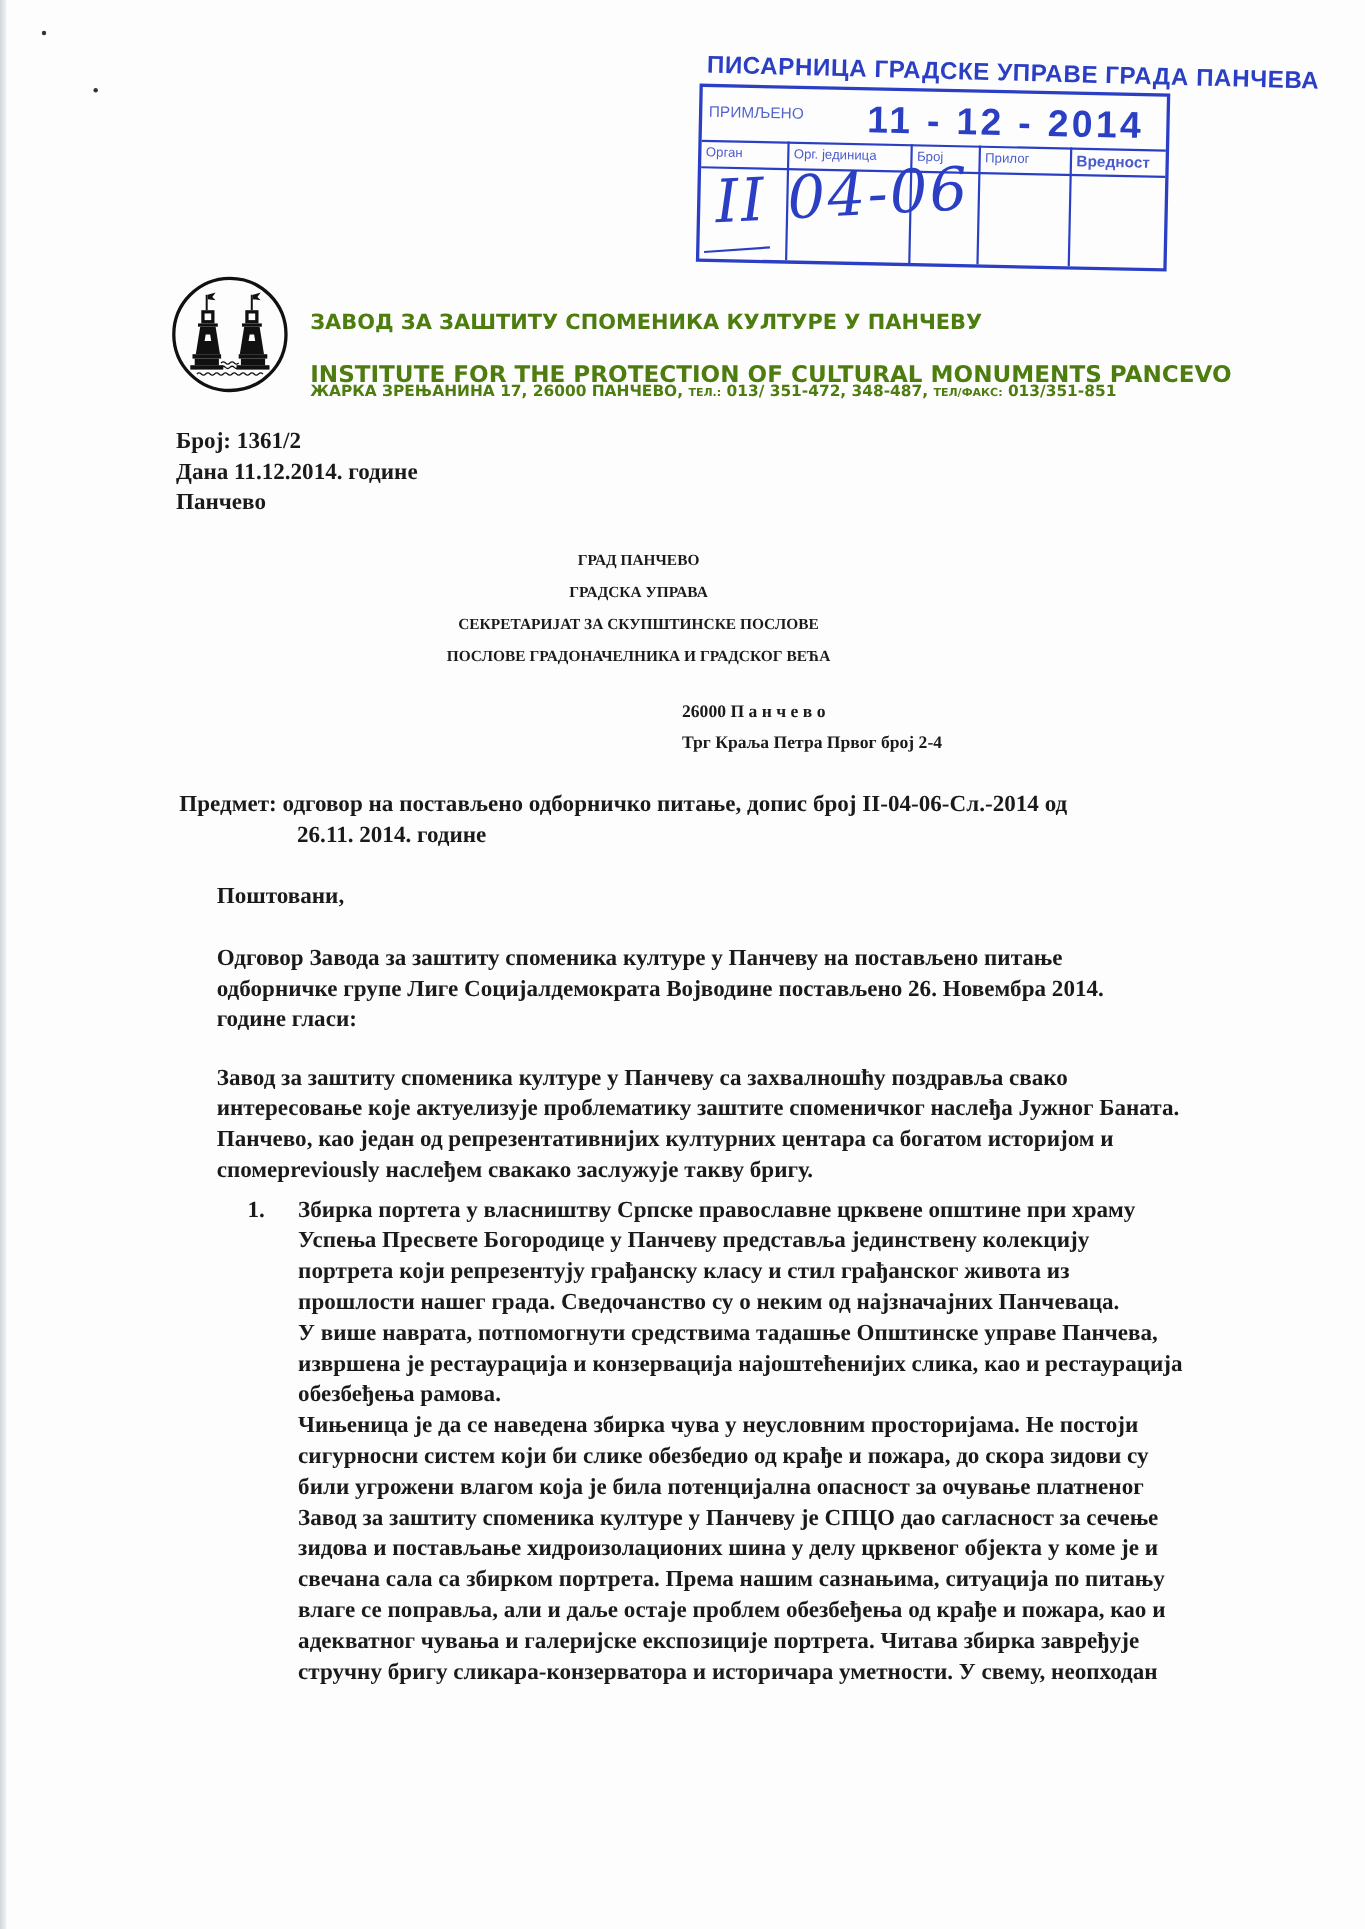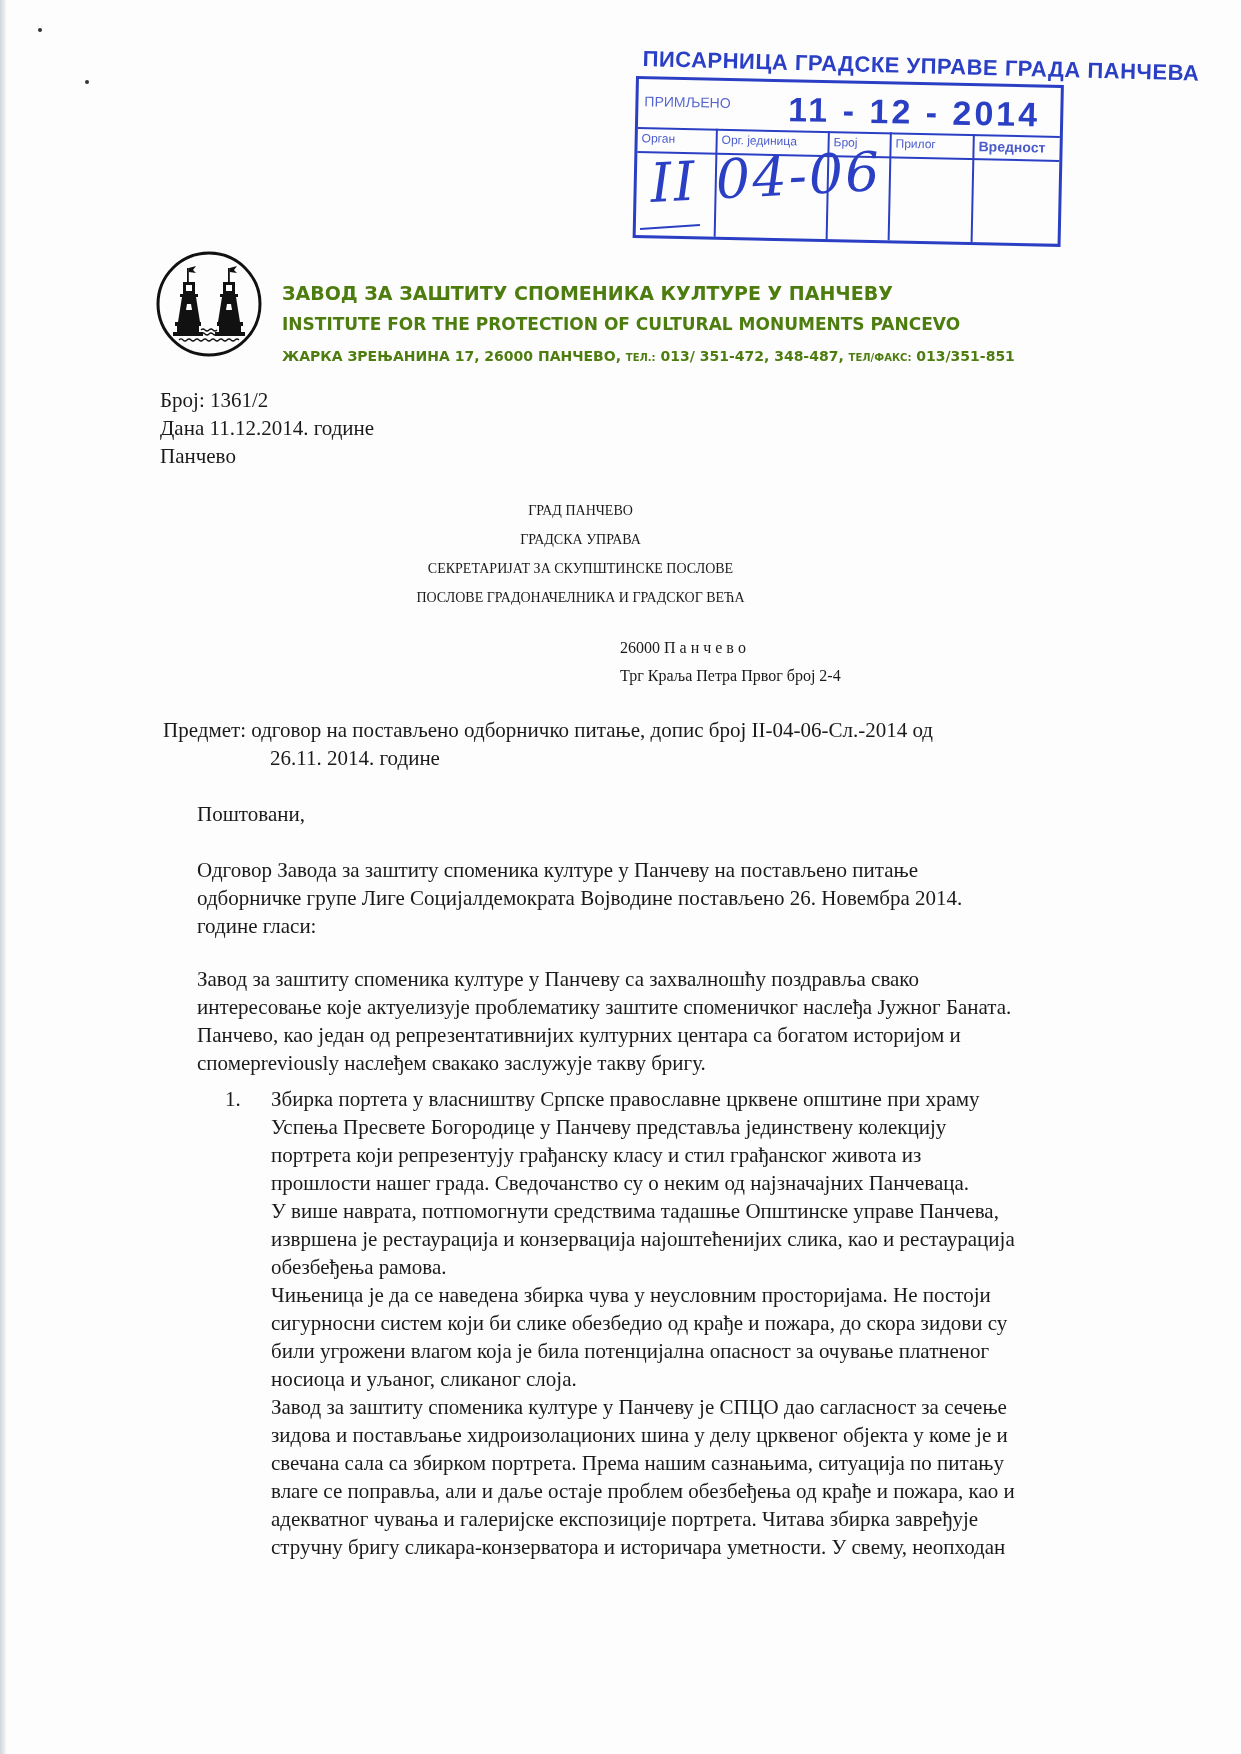--- a/index.html
+++ b/index.html
@@ -25,26 +25,26 @@
     .stamp-cell-label { position:absolute; left:4px; top:4px; font-size:12px; opacity:0.85; white-space:nowrap; }
     .stamp-cell-label.bold { font-weight:bold; font-size:14px; }
     .stamp-header-line { position:absolute; left:0; top:24px; width:100%; height:2px; background:#2b3fc4; }
     .handwriting { position:absolute; left:22px; top:106px; font-family:"DejaVu Serif", serif; font-style:italic; font-size:54px; color:#2b3fc4; letter-spacing:2px; transform:rotate(-3deg); white-space:nowrap; }
     .hand-underline { position:absolute; left:12px; top:186px; width:60px; height:2px; background:#2b3fc4; transform:rotate(-4deg); }
 
     
     .logo { position:absolute; left:155px; top:250px; width:108px; height:108px; }
     .lh { position:absolute; left:282px; font-family:"DejaVu Sans", sans-serif; font-weight:bold; white-space:nowrap; color:#4d7c0f;margin-top:26px; }
     .lh1 { top:256px; font-size:19px; }
-    .lh2 { top:288px; font-size:17px; }
+    .lh2 { top:302px; font-size:21px; }
     .lh3 { top:322px; font-size:14px; }
     .lh3 .small { font-size:10px; }
 
     
-    .t { position:absolute; font-size:21px; line-height:28px; white-space:nowrap; }
+    .t { position:absolute; font-size:21px; line-height:28px; white-space:nowrap;font-weight:bold; }
     .meta { left:160px; top:386px; }
     .recipient { left:0; width:1241px; top:496px; text-align:center; font-size:14px; line-height:29px; }
     .recipient div { position:relative; left:-40px; }
     .address { left:620px; top:634px; font-size:16px; line-height:28px; }
     .subject { left:163px; top:716px; }
     .subject-cont { left:270px; top:744px; }
     .greeting { left:197px; top:800px; }
     .para1 { left:197px; top:856px; }
     .para2 { left:197px; top:965px; }
     .list { left:225px; top:1085px; }
@@ -176,21 +176,20 @@
     <span class="line">Збирка портета у власништву Српске православне црквене општине при храму</span>
     <span class="line">Успења Пресвете Богородице у Панчеву представља јединствену колекцију</span>
     <span class="line">портрета који репрезентују грађанску класу и стил грађанског живота из</span>
     <span class="line">прошлости нашег града. Сведочанство су о неким од најзначајних Панчеваца.</span>
     <span class="line">У више наврата, потпомогнути средствима тадашње Општинске управе Панчева,</span>
     <span class="line">извршена је рестаурација и конзервација најоштећенијих слика, као и рестаурација</span>
     <span class="line">обезбеђења рамова.</span>
     <span class="line">Чињеница је да се наведена збирка чува у неусловним просторијама. Не постоји</span>
     <span class="line">сигурносни систем који би слике обезбедио од крађе и пожара, до скора зидови су</span>
     <span class="line">били угрожени влагом која је била потенцијална опасност за очување платненог</span>
-    <span class="line">носиоца и уљаног, сликаног слоја.</span>
     <span class="line">Завод за заштиту споменика културе у Панчеву је СПЦО дао сагласност за сечење</span>
     <span class="line">зидова и постављање хидроизолационих шина у делу црквеног објекта у коме је и</span>
     <span class="line">свечана сала са збирком портрета. Према нашим сазнањима, ситуација по питању</span>
     <span class="line">влаге се поправља, али и даље остаје проблем обезбеђења од крађе и пожара, као и</span>
     <span class="line">адекватног чувања и галеријске експозиције портрета. Читава збирка завређује</span>
     <span class="line">стручну бригу сликара-конзерватора и историчара уметности. У свему, неопходан</span>
   </div>
 </div>
 
 </body></html>

